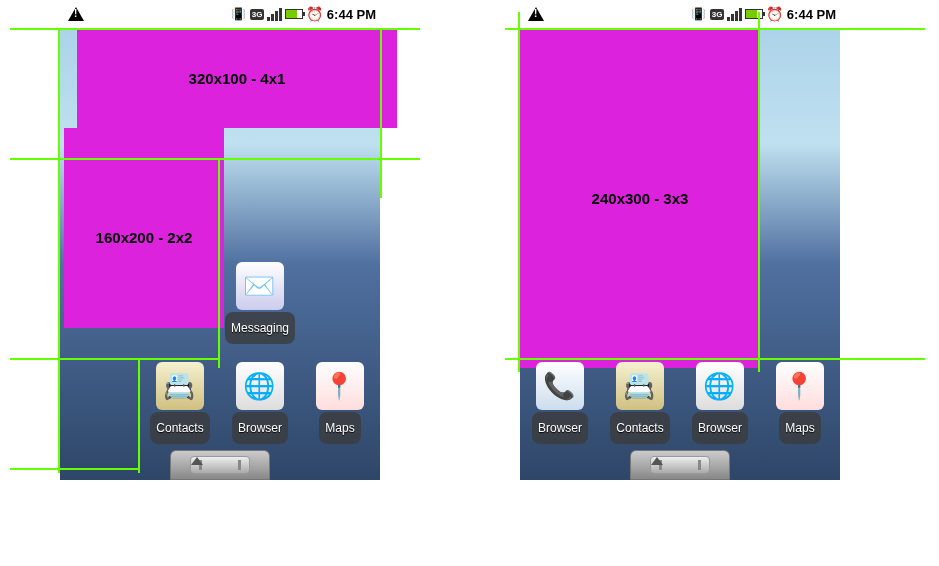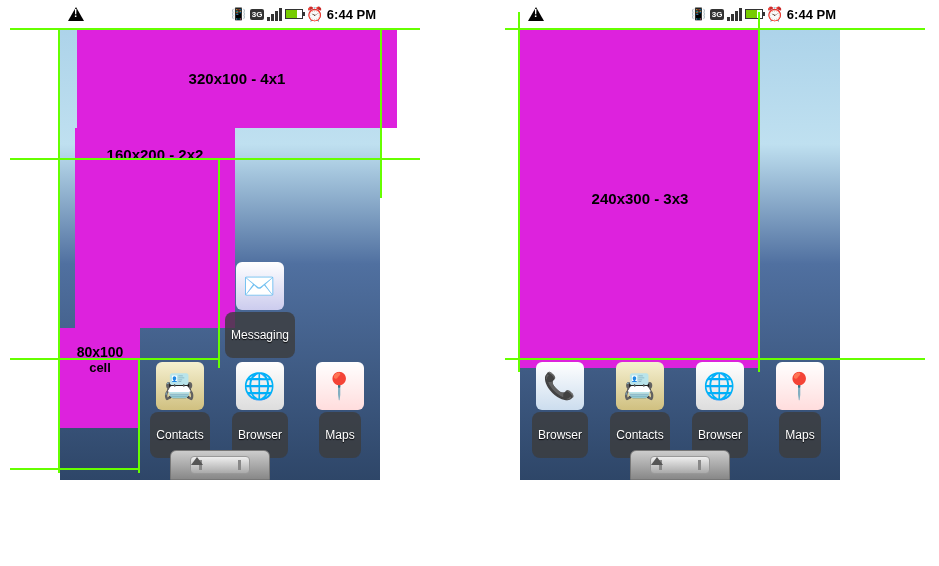--- a/index.html
+++ b/index.html
@@ -51,21 +51,21 @@
     background: #dd22dd;
     display: flex;
     flex-direction: column;
     align-items: center;
     justify-content: center;
     font-weight: bold;
     font-size: 15px;
     color: #000;
   }
   .w4x1 { left:17px; top:28px; width:320px; height:100px; }
-  .w2x2 { left:15px; top:128px; width:160px; height:200px; justify-content:flex-start; padding-top:18px;}
+  .w2x2 { left:4px; top:128px; width:160px; height:200px; justify-content:center; padding-top:18px;}
   .w1x1 { left:0; top:328px; width:80px; height:100px; justify-content:flex-start; padding-top:16px; font-size:14px;}
   .w1x1 .sub { font-weight: bold; font-size: 13px; }
   .w3x3 { left:0; top:28px; width:240px; height:340px; }
 
   .app-icon {
     position: absolute;
     width: 80px;
     text-align: center;
     font-size: 12px;
     color: #fff;
@@ -74,21 +74,21 @@
     width: 48px;
     height: 48px;
     margin: 0 auto 2px;
     border-radius: 6px;
     display:flex;align-items:center;justify-content:center;
     font-size:26px;
   }
   .app-icon .lbl {
     display:inline-block;
     background: rgba(60,60,60,0.8);
-    padding: 16px 6px;
+    padding: 9px 6px;
     border-radius: 8px;
     text-shadow: 0 1px 1px #000;
   }
 
   .drawer-tab {
     position:absolute;
     bottom:0; left:50%; transform:translateX(-50%);
     width:100px;height:30px;
     background:linear-gradient(#ccc,#888);
     border-radius:6px 6px 0 0;
@@ -133,24 +133,20 @@
       <span>6:44 PM</span>
     </div>
   </div>
 
   <div class="widget w4x1">
     <span>320x100 - 4x1</span>
   </div>
   <div class="widget w2x2">
     <span>160x200 - 2x2</span>
   </div>
-  <div class="widget w1x1">
-    <span>80x100</span>
-    <span class="sub">cell</span>
-  </div>
 
   <div class="app-icon" style="left:160px;top:262px;">
     <div class="glyph msg">✉️</div>
     <span class="lbl">Messaging</span>
   </div>
   <div class="app-icon" style="left:80px;top:362px;">
     <div class="glyph folder">📇</div>
     <span class="lbl">Contacts</span>
   </div>
   <div class="app-icon" style="left:160px;top:362px;">

